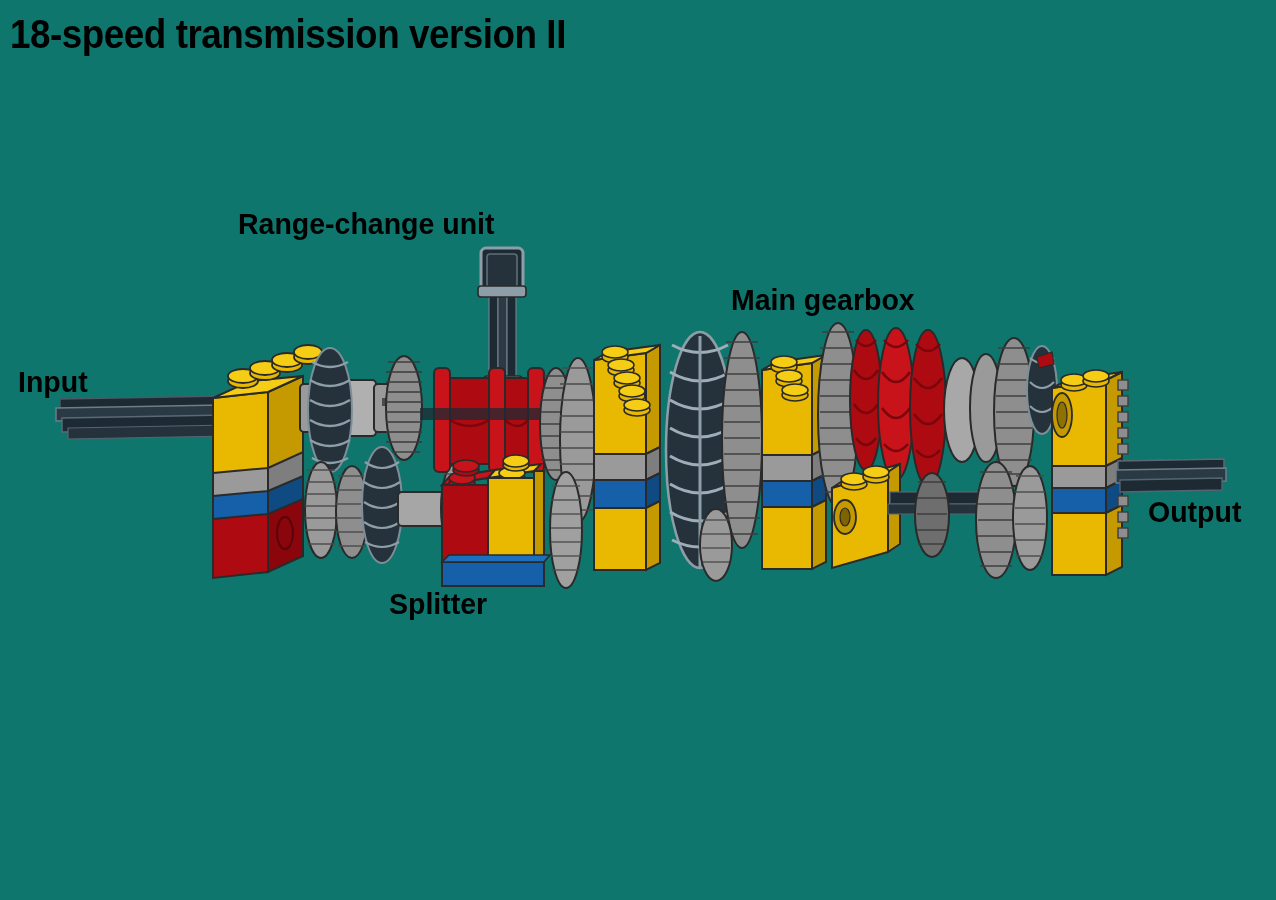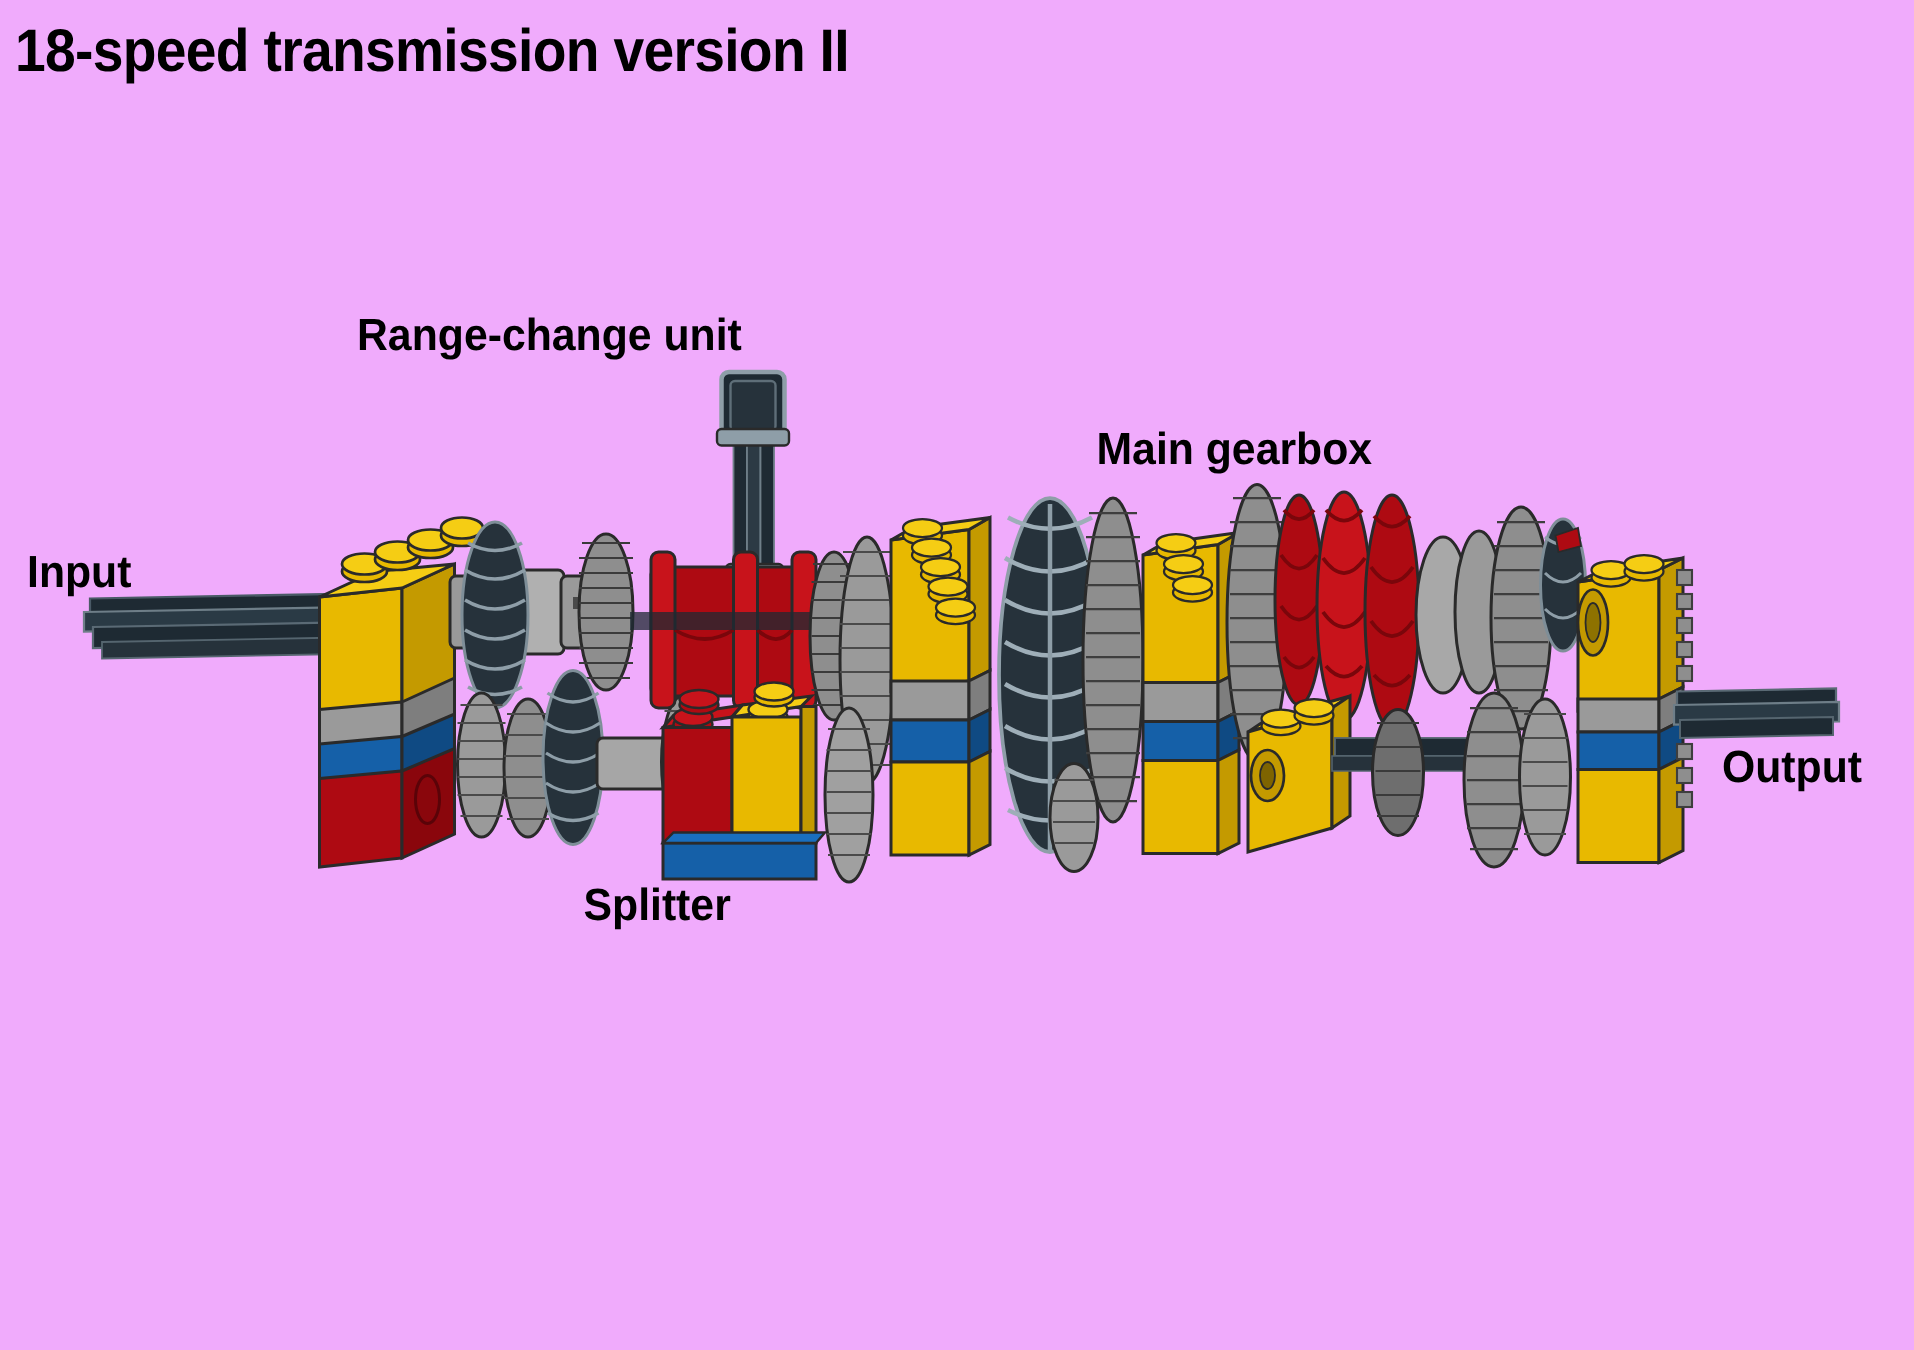--- a/index.html
+++ b/index.html
@@ -1,18 +1,18 @@
 <!DOCTYPE html>
 <html><head>
 <meta charset="utf-8">
 <style>
   html,body{margin:0;padding:0;background:#ffffff;}
   body{width:1276px;height:900px;position:relative;overflow:hidden;
        font-family:"Liberation Sans",sans-serif;}
-  .stage{position:absolute;left:0;top:0;width:1276px;height:900px;background:#f0abfc;}
+  .stage{position:absolute;left:0;top:0;width:1276px;height:900px;background:#0f766e;}
   .lbl{position:absolute;font-weight:bold;color:#000;white-space:nowrap;
        font-family:"Liberation Sans",sans-serif;line-height:1;}
   #title{left:10px;top:14px;font-size:40px;letter-spacing:-0.5px;
          transform:scaleX(0.92);transform-origin:left top;}
   #lbl-range{left:238px;top:209px;font-size:30px;transform:scaleX(0.95);transform-origin:left top;}
   #lbl-main{left:731px;top:285px;font-size:30px;transform:scaleX(0.95);transform-origin:left top;}
   #lbl-input{left:18px;top:367px;font-size:30px;transform:scaleX(0.95);transform-origin:left top;}
   #lbl-splitter{left:389px;top:589px;font-size:30px;transform:scaleX(0.95);transform-origin:left top;}
   #lbl-output{left:1148px;top:497px;font-size:30px;transform:scaleX(0.95);transform-origin:left top;}
   svg.model{position:absolute;left:0;top:0;width:1276px;height:900px;}

